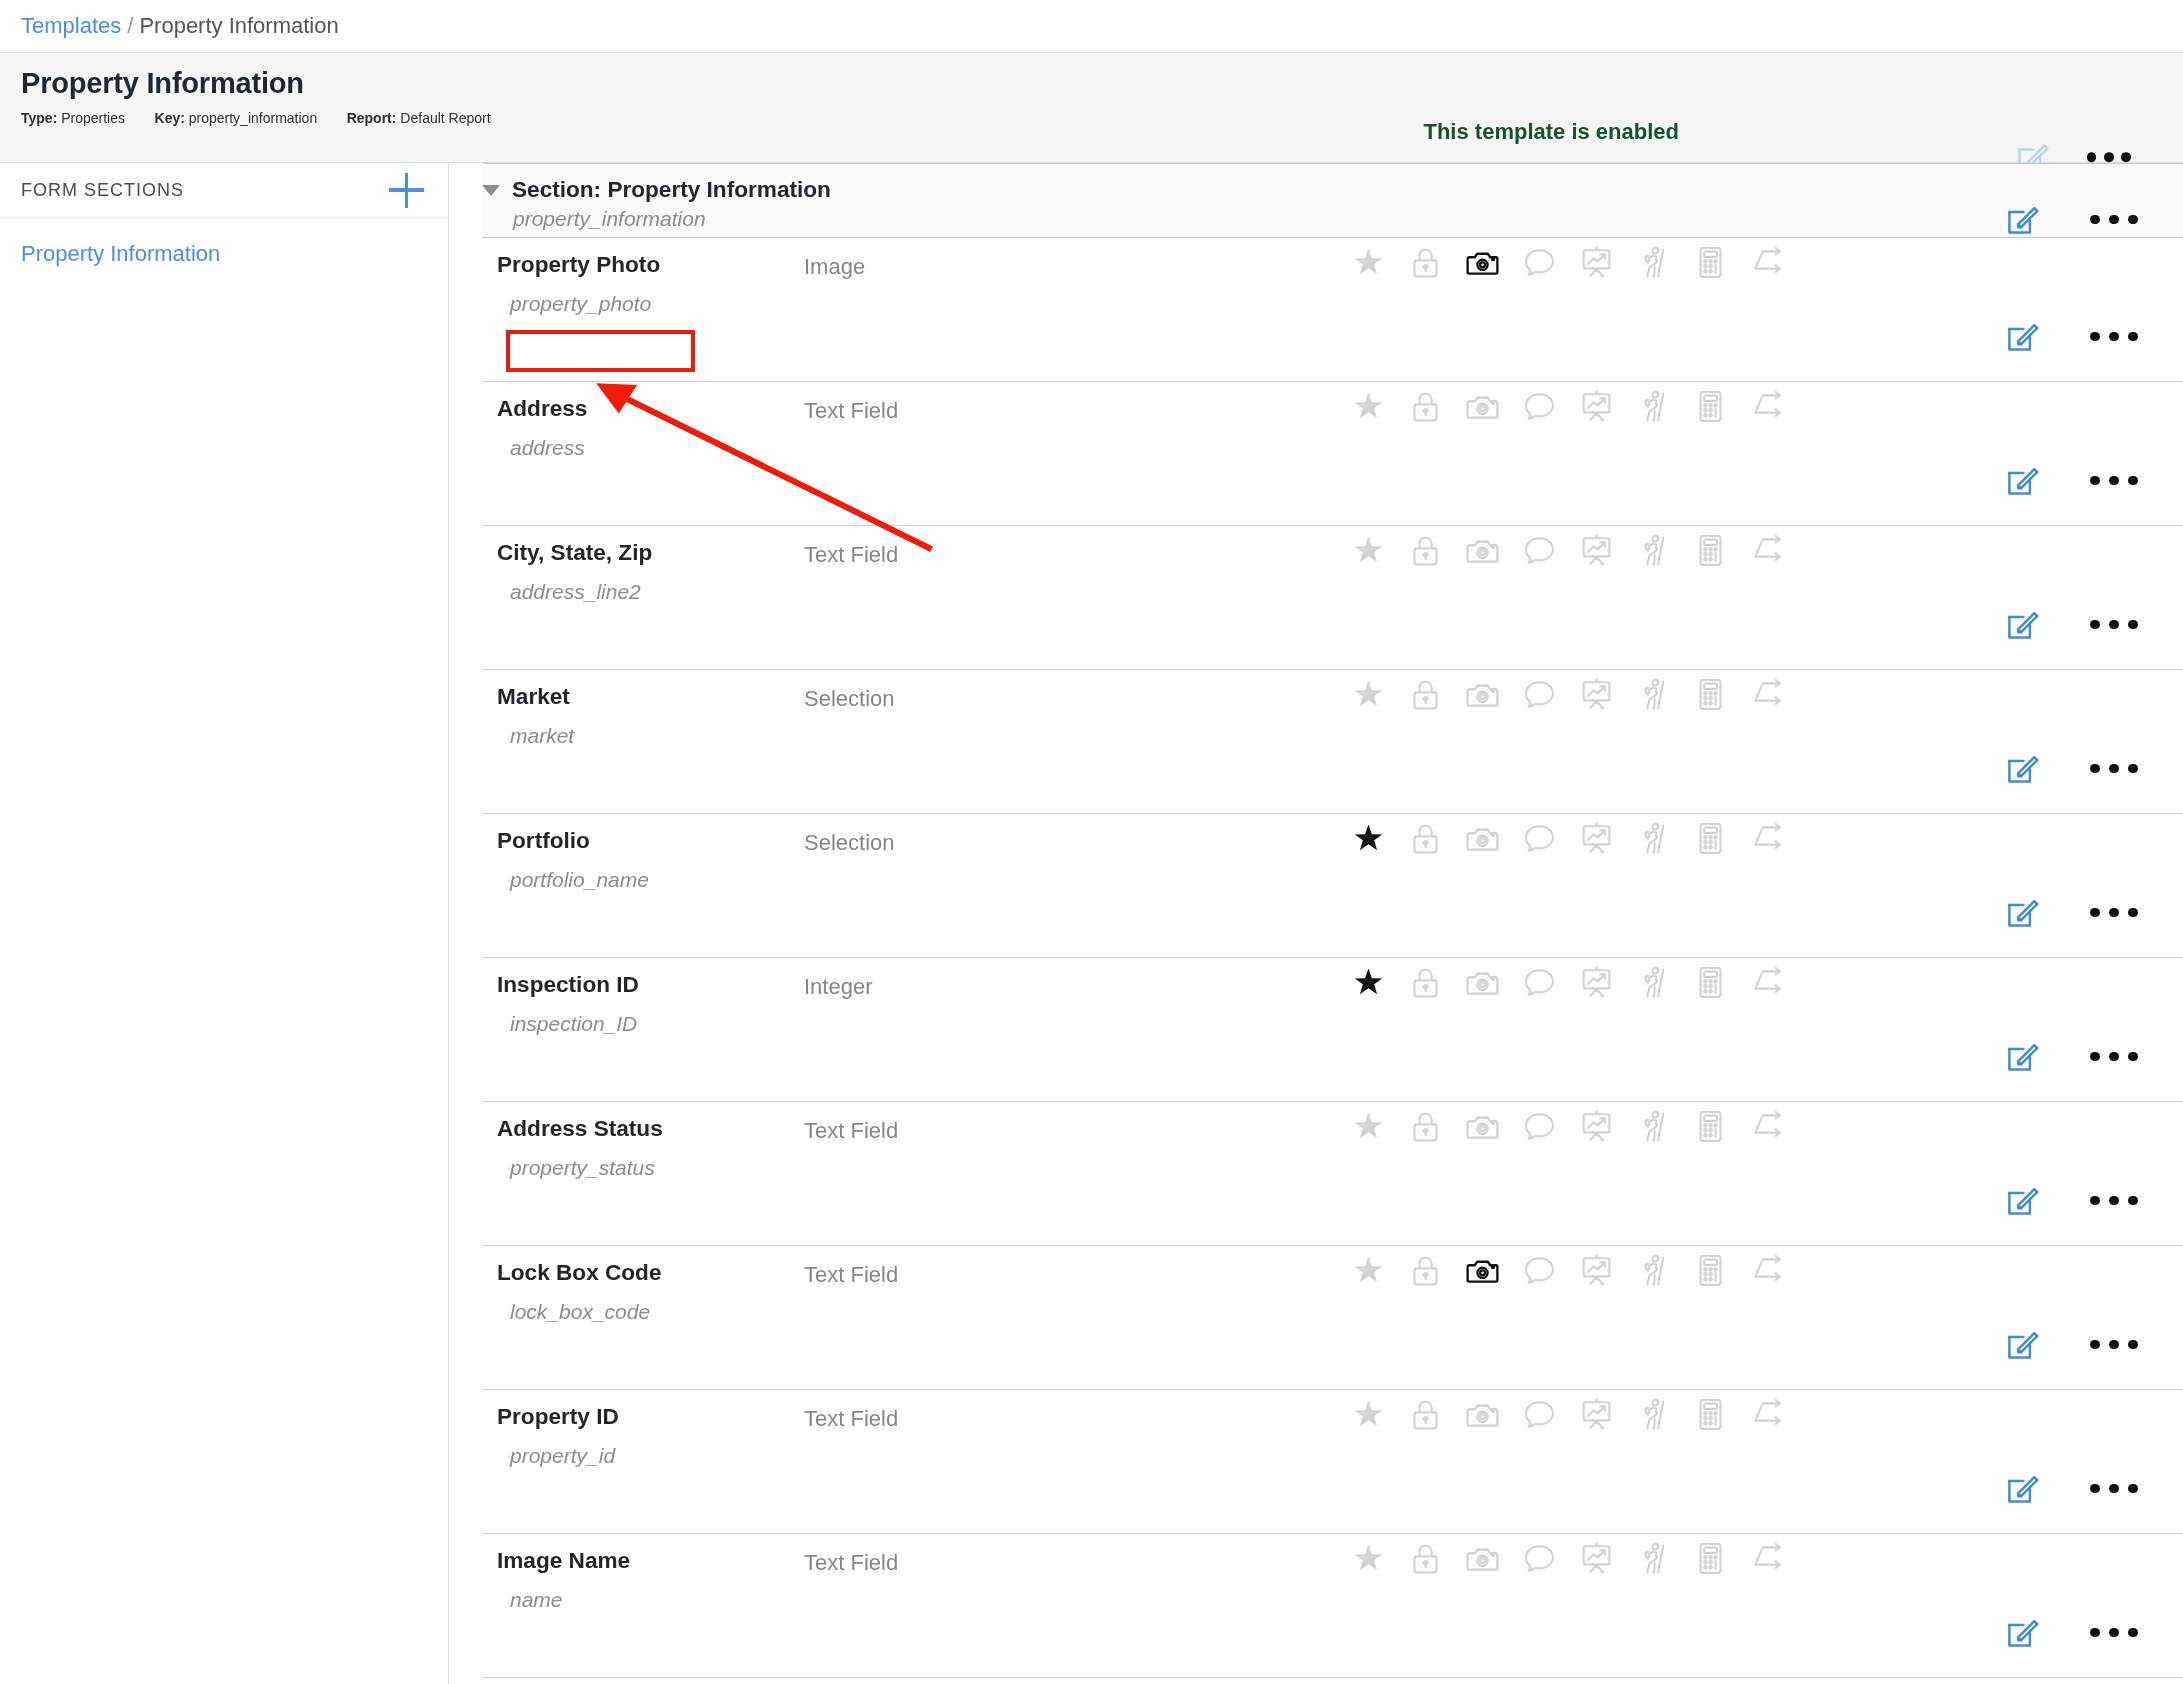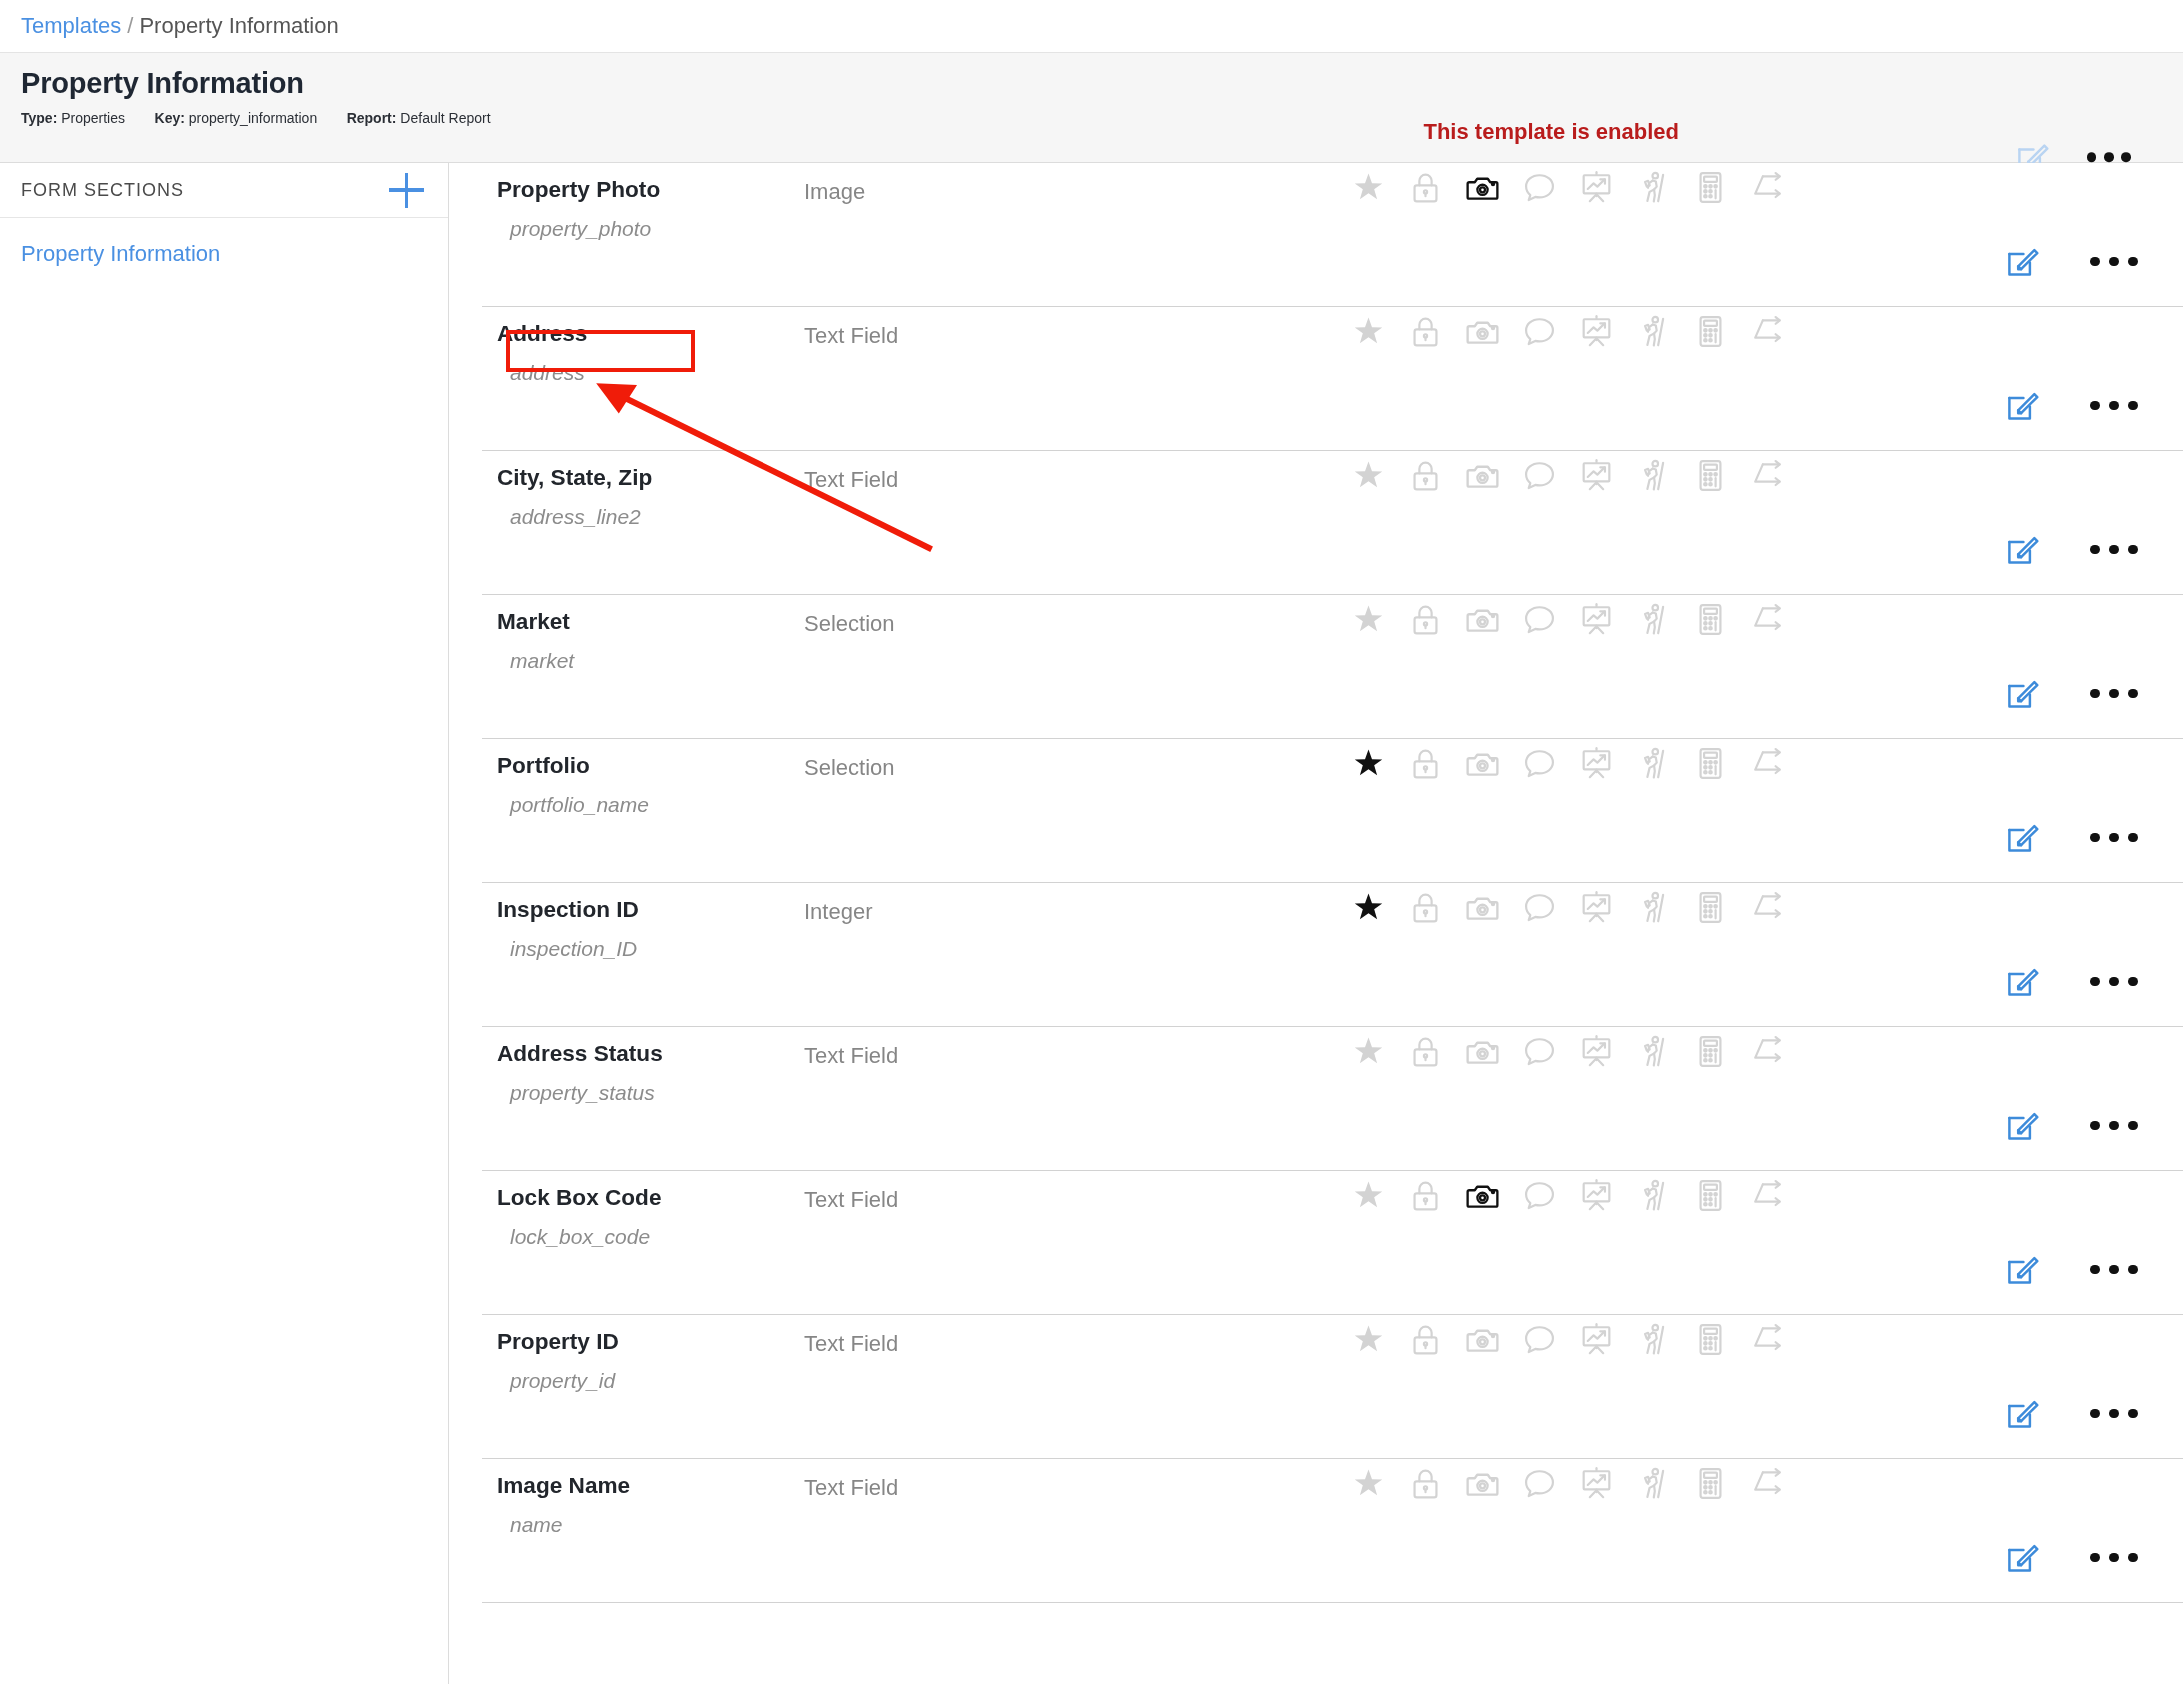--- a/index.html
+++ b/index.html
@@ -48,21 +48,21 @@
   .meta-item { margin-right: 29.5px; white-space: nowrap; }
   .meta-item b { font-weight: bold; }
   .meta-item span { font-weight: normal; }
 
   .enabled-note {
     position: absolute;
     right: 504px;
     top: 66px;
     font-size: 22px;
     font-weight: bold;
-    color: #b91c1c;
+    color: #14532d;
     white-space: nowrap;
   }
   .hdr-edit {
     position: absolute; right: 132px; top: 104px;
     transform: translateY(-50%);
     width: 37px; height: 37px; cursor: pointer;
   }
   .hdr-dots {
     position: absolute; right: 52px; top: 104px;
     transform: translateY(-50%);
@@ -237,20 +237,42 @@
     <div class="sidebar">
       <div class="sidebar-head">
         <div class="sidebar-head-label">FORM SECTIONS</div>
         <div class="plus-icon"></div>
       </div>
       <div class="sidebar-item">Property Information</div>
     </div>
 
     <div class="main">
 
+      <div class="section-head">
+        <div class="sec-title-line">
+          <div class="caret"></div>
+          <div class="sec-title">Section: Property Information</div>
+        </div>
+        <div class="sec-key">property_information</div>
+        <div class="row-actions" style="top:37px;">
+          <div class="row-edit">
+            <svg viewBox="0 0 24 24" width="37" height="37" fill="none" stroke="#3d8bda" stroke-width="1.6" stroke-linecap="round" stroke-linejoin="round">
+              <path d="M3.5 7.2 L3.5 20.5 L16.8 20.5 L16.8 12.6"></path>
+              <path d="M3.5 7.2 L12.6 7.2"></path>
+              <path d="M9.2 15.1 L19.7 4.6 L21.6 6.5 L11.1 17 Z"></path>
+              <path d="M9.2 15.1 L9.2 17 L11.1 17"></path>
+            </svg>
+          </div>
+          <div class="row-dots">
+            <i></i>
+            <i></i>
+            <i></i>
+          </div>
+        </div>
+      </div>
 
       <div id="rows">
           <div class="field-row">
             <div class="f-label">Property Photo</div>
             <div class="f-key">property_photo</div>
             <div class="f-type">Image</div>
             <div class="f-icons">
               <span class="ficon off">
                 <svg viewBox="0 0 24 24">
                   <path class="starpath" d="M12 2.4 L14.4 9.1 L21.4 9.3 L15.9 13.2 L17.9 20 L12 16 L6.1 20 L8.1 13.2 L2.6 9.3 L9.6 9.1 Z"></path>

